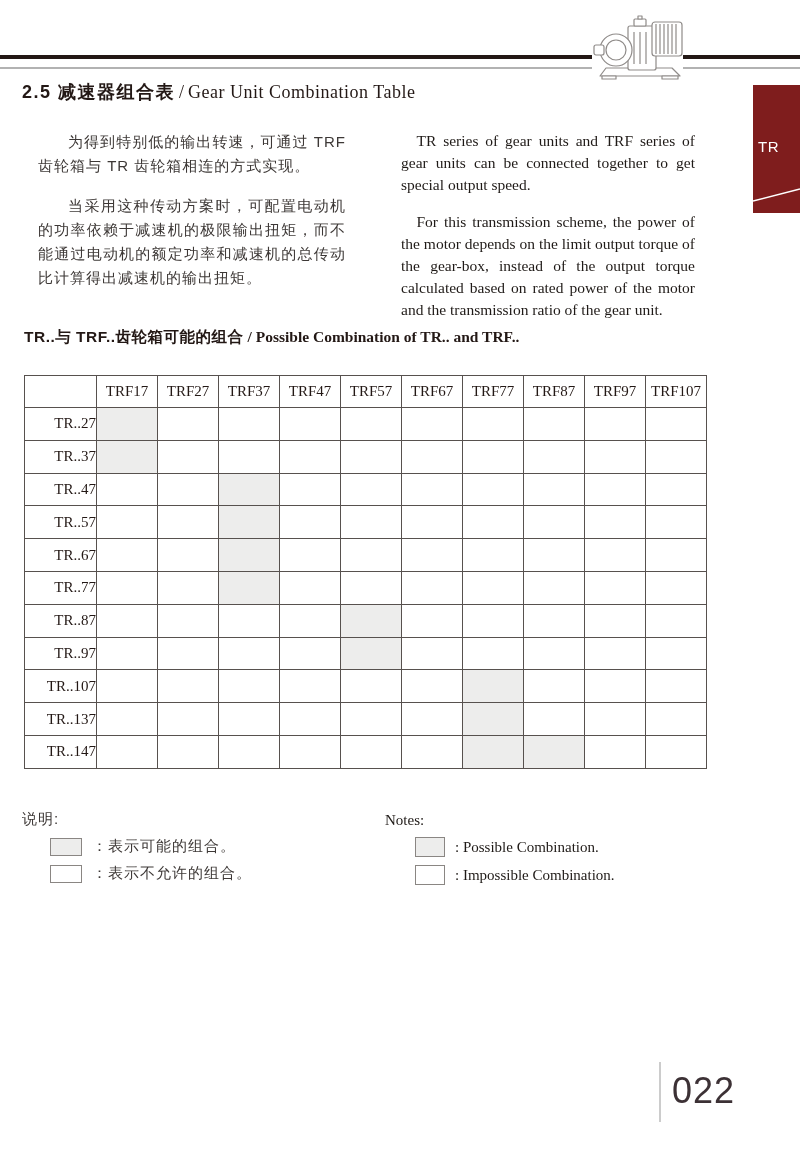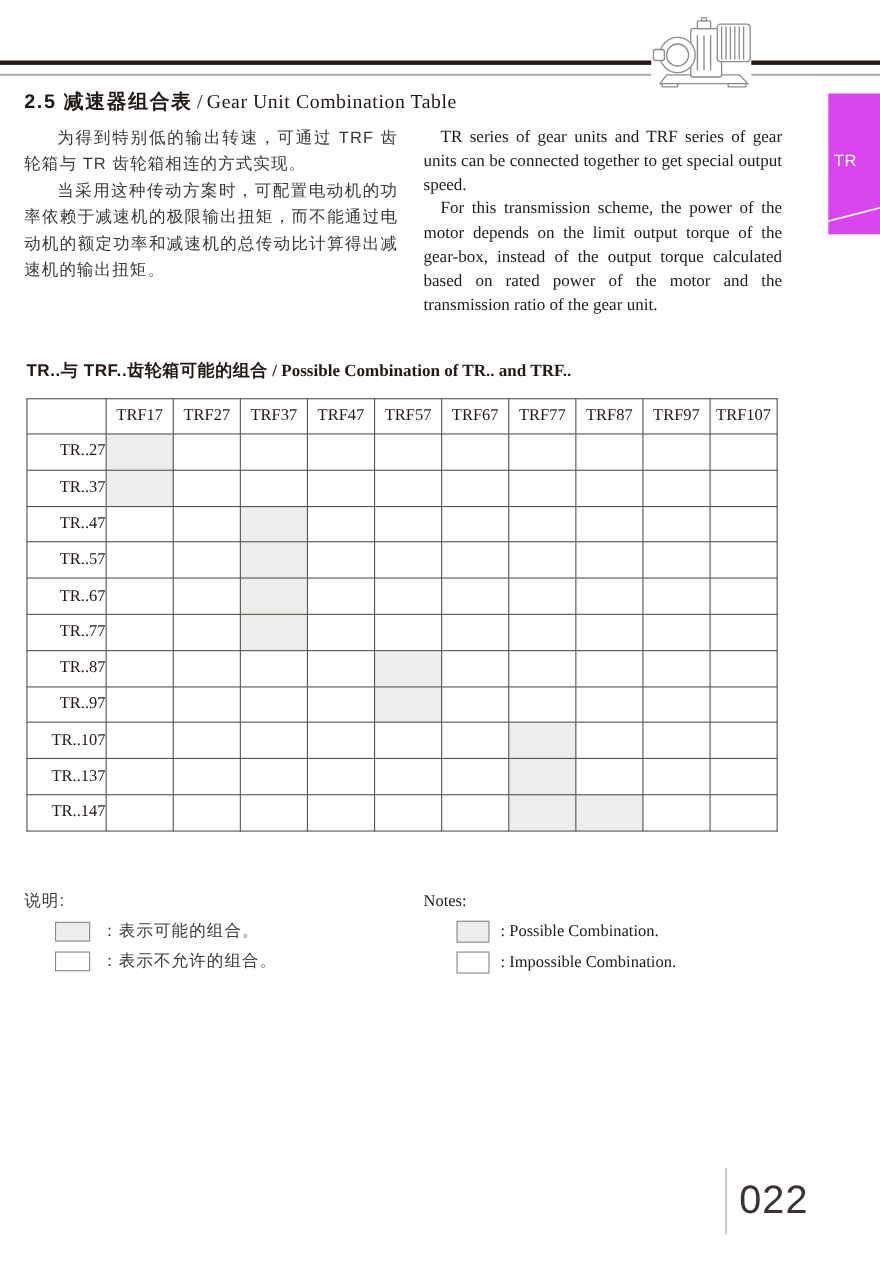--- a/index.html
+++ b/index.html
@@ -19,34 +19,34 @@
   .side-tab svg{position:absolute;left:0;bottom:0;width:47px;height:40px;}
 
   
   .title{position:absolute;left:22px;top:80px;font-size:18px;margin:0;white-space:nowrap;}
   .title .t-zh{font-family:"Liberation Sans", sans-serif;font-weight:bold;letter-spacing:1.5px;}
   .title .t-sep{font-weight:normal;padding:0 4px;}
   .title .t-en{font-family:"Liberation Serif", serif;font-weight:400;letter-spacing:.5px;}
 
   
   .col{position:absolute;top:114px;text-align:justify;}
-  .col p{margin:0;}
+  .col p{margin:16px;}
   .col-zh{left:22px;width:340px;font-family:"Liberation Sans", sans-serif;
           font-size:15px;line-height:24px;letter-spacing:1px;color:#3d3836;}
   .col-zh p{text-indent:2em;}
   .col-en{left:385px;width:326px;font-size:15.5px;line-height:21.8px;color:#1f1a17;}
   .col-en p{text-indent:1em;}
 
   
   .tbl-heading{position:absolute;left:24px;top:327px;margin:0;font-size:15.5px;font-weight:bold;white-space:nowrap;}
   .tbl-heading .h-zh{font-family:"Liberation Sans", sans-serif;letter-spacing:.5px;}
 
   
   .combo-wrap{position:absolute;left:24px;top:362px;}
-  table.combo{border-collapse:collapse;table-layout:fixed;}
+  table.combo{border-collapse:collapse;table-layout:fixed;margin-top:13px;}
   table.combo th, table.combo td{border:1px solid #57514e;padding:0;font-weight:normal;}
   table.combo col.c-label{width:72px;}
   table.combo col.c-data{width:61px;}
   table.combo thead tr{height:32px;}
   table.combo tbody tr{height:32.8px;}
   table.combo th{font-size:15px;text-align:center;}
   table.combo tbody th{text-align:right;padding-left:10px;}
 
   
   .legend{position:absolute;font-size:15px;}
@@ -86,21 +86,21 @@
     <line x1="76" y1="10" x2="76" y2="40"></line>
     <line x1="80" y1="10" x2="80" y2="40"></line>
     <line x1="84" y1="10" x2="84" y2="40"></line>
     <circle cx="24" cy="36" r="16"></circle>
     <circle cx="24" cy="36" r="10"></circle>
     <rect x="2" y="31" width="10" height="10" rx="2"></rect>
     <rect x="42" y="5" width="12" height="7" rx="1"></rect>
     <rect x="46" y="2" width="4" height="3"></rect>
   </svg>
 
-  <div class="side-tab" style="background: #d946ef;">
+  <div class="side-tab" style="background: #7f1d1d;">
     <span class="tab-label">TR</span>
     <svg viewBox="0 0 47 40" preserveAspectRatio="none">
       <line x1="0" y1="28" x2="47" y2="16" stroke="#ffffff" stroke-width="1.5"></line>
     </svg>
   </div>
 
   <h1 class="title">
     <span class="t-zh">2.5 减速器组合表</span><span class="t-sep">/</span><span class="t-en">Gear Unit Combination Table</span>
   </h1>
 

